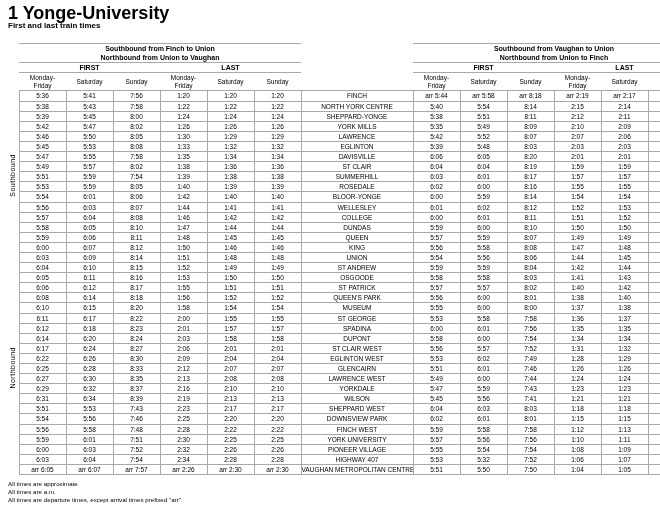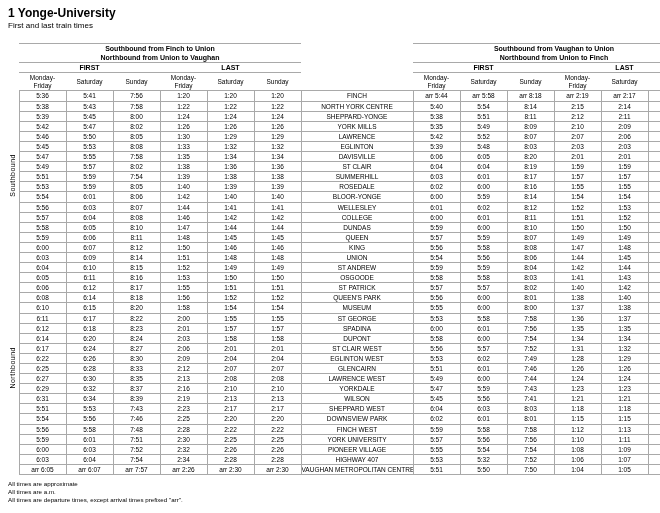--- a/index.html
+++ b/index.html
@@ -15,28 +15,28 @@
     overflow: hidden;
   }
   .page {
     position: relative;
     width: 660px;
     height: 513px;
     box-sizing: border-box;
     padding: 4px 6px 0 6px;
   }
   .title {
-    font-size: 12px;
+    font-size: 18px;
     font-weight: bold;
     line-height: 14px;
     margin: 2px 0 0 2px;
   }
   .subtitle {
     font-size: 8px;
-    font-weight: normal;
+    font-weight: bold;
     line-height: 10px;
     margin: 1px 0 3px 2px;
   }
   table.sched {
     border-collapse: collapse;
     table-layout: fixed;
     width: 648px;
     font-size: 6.5px;
   }
   table.sched td {

